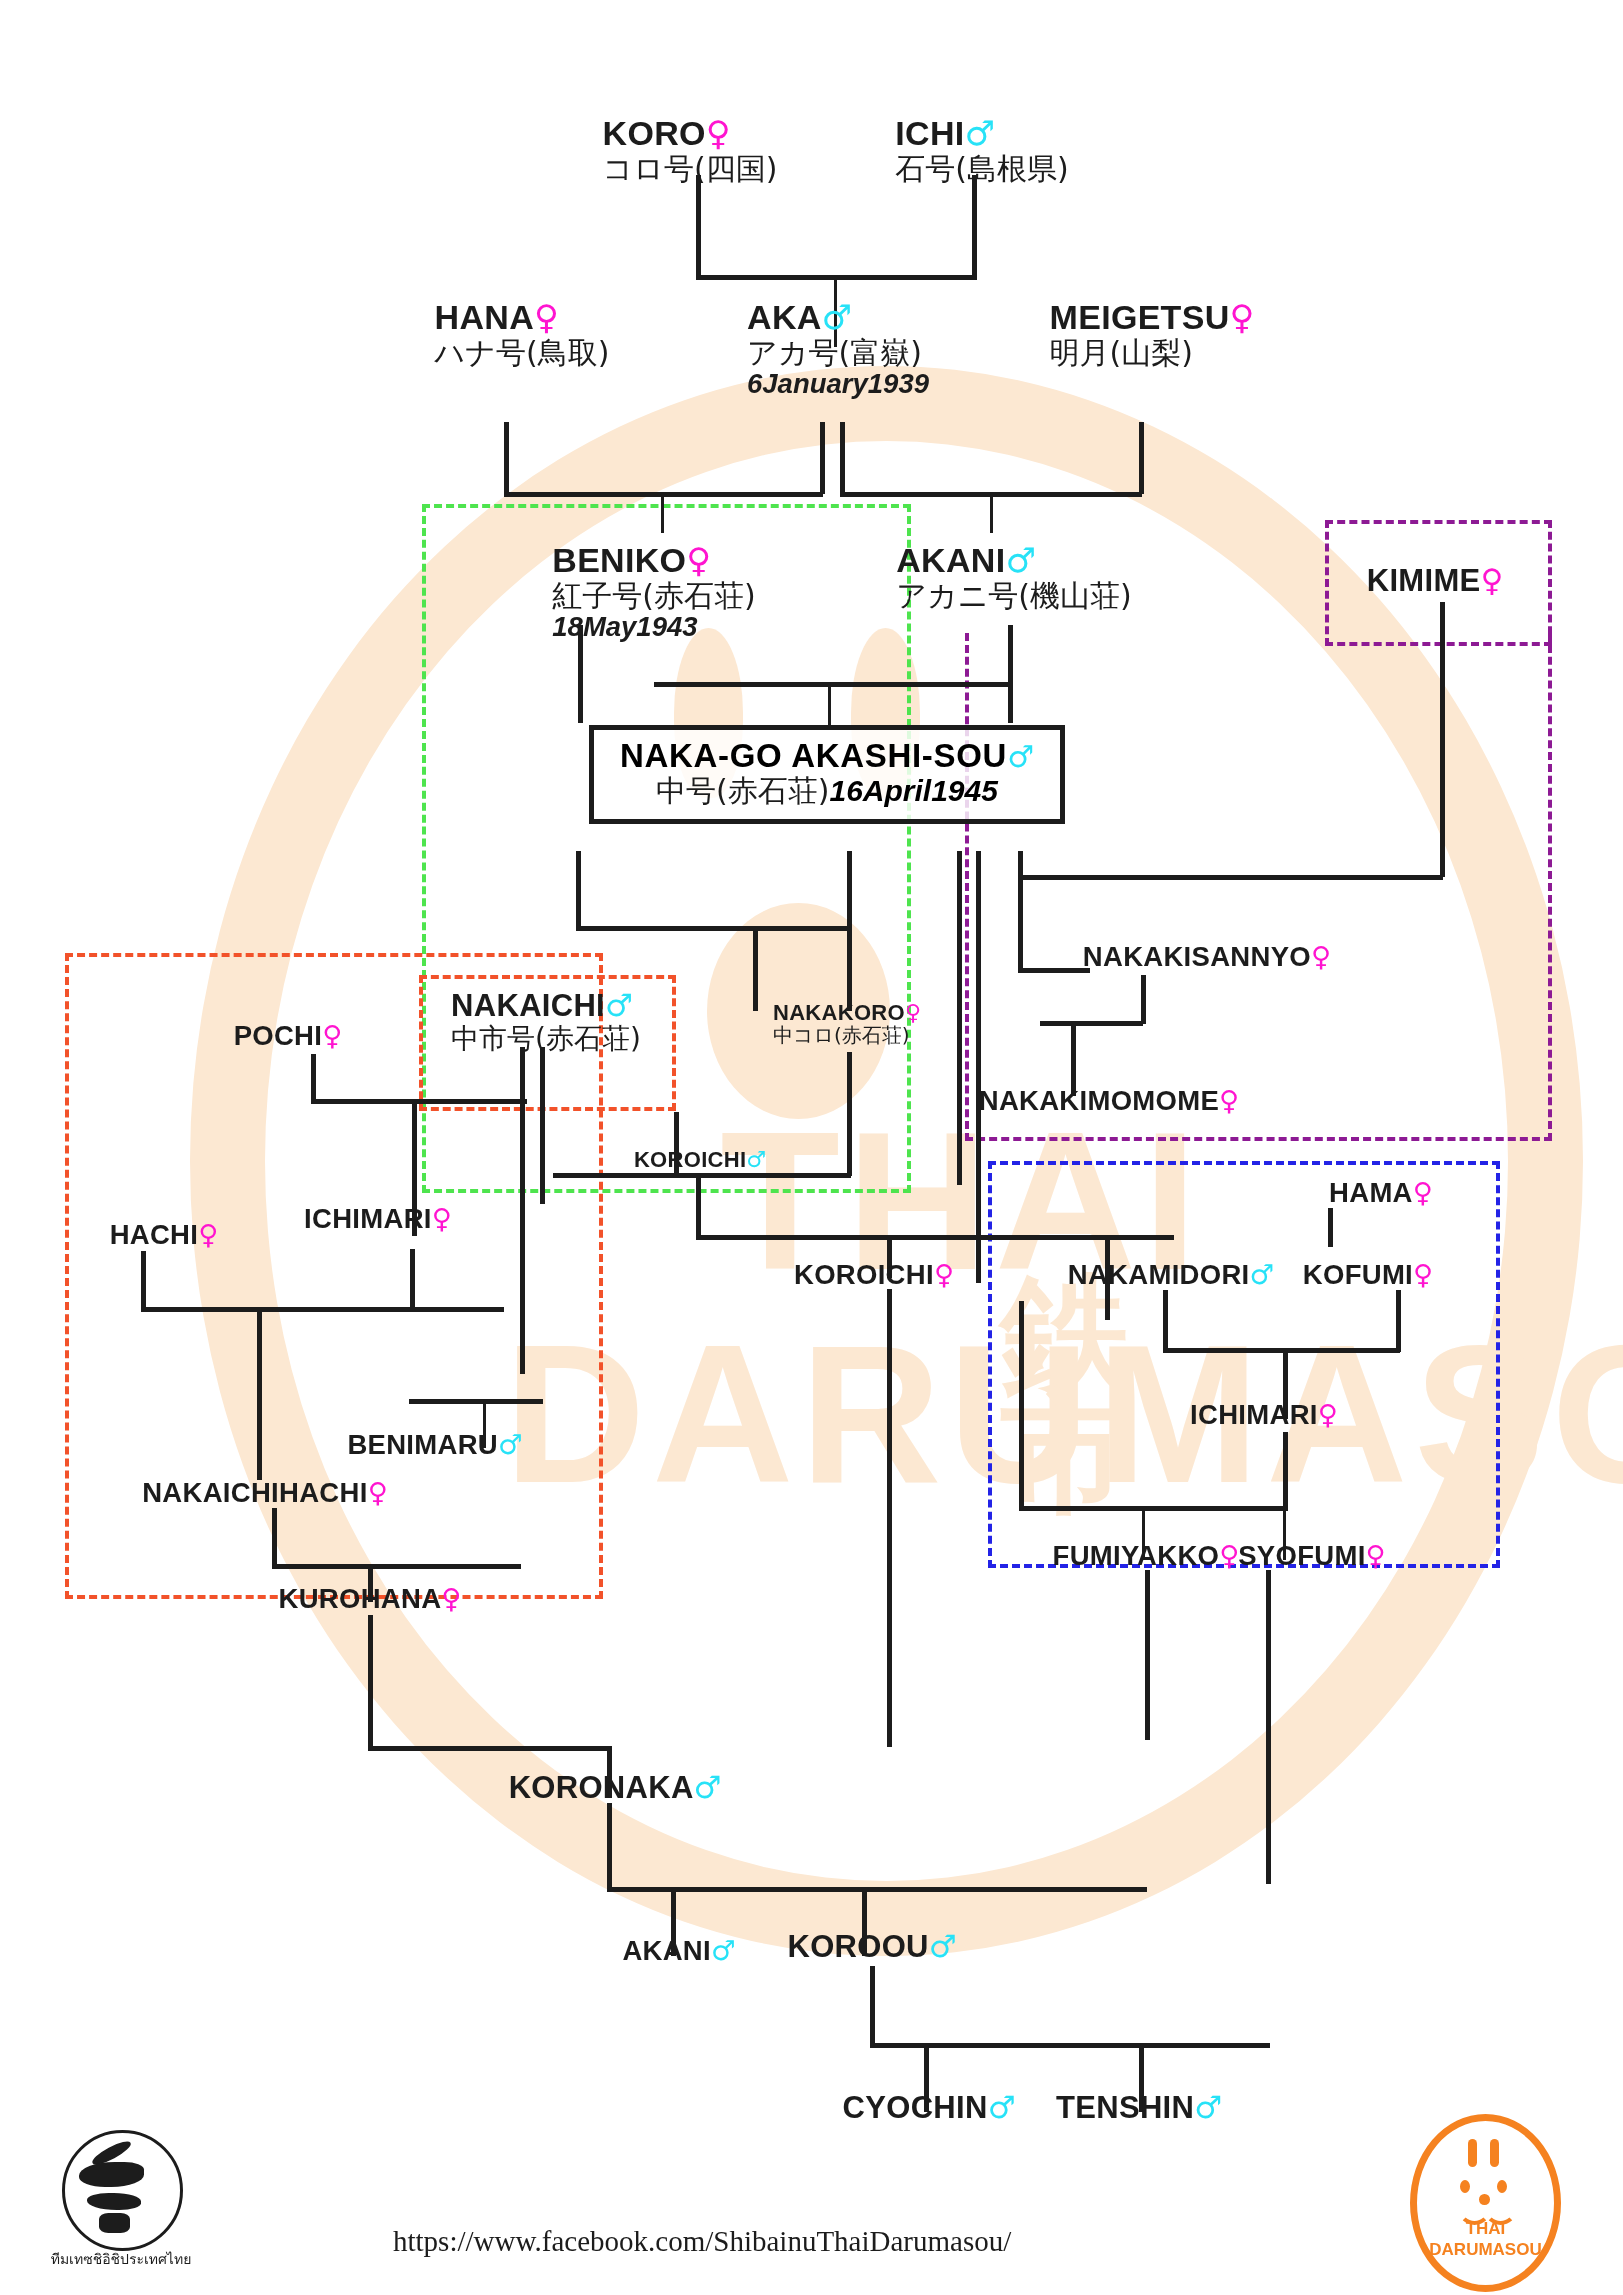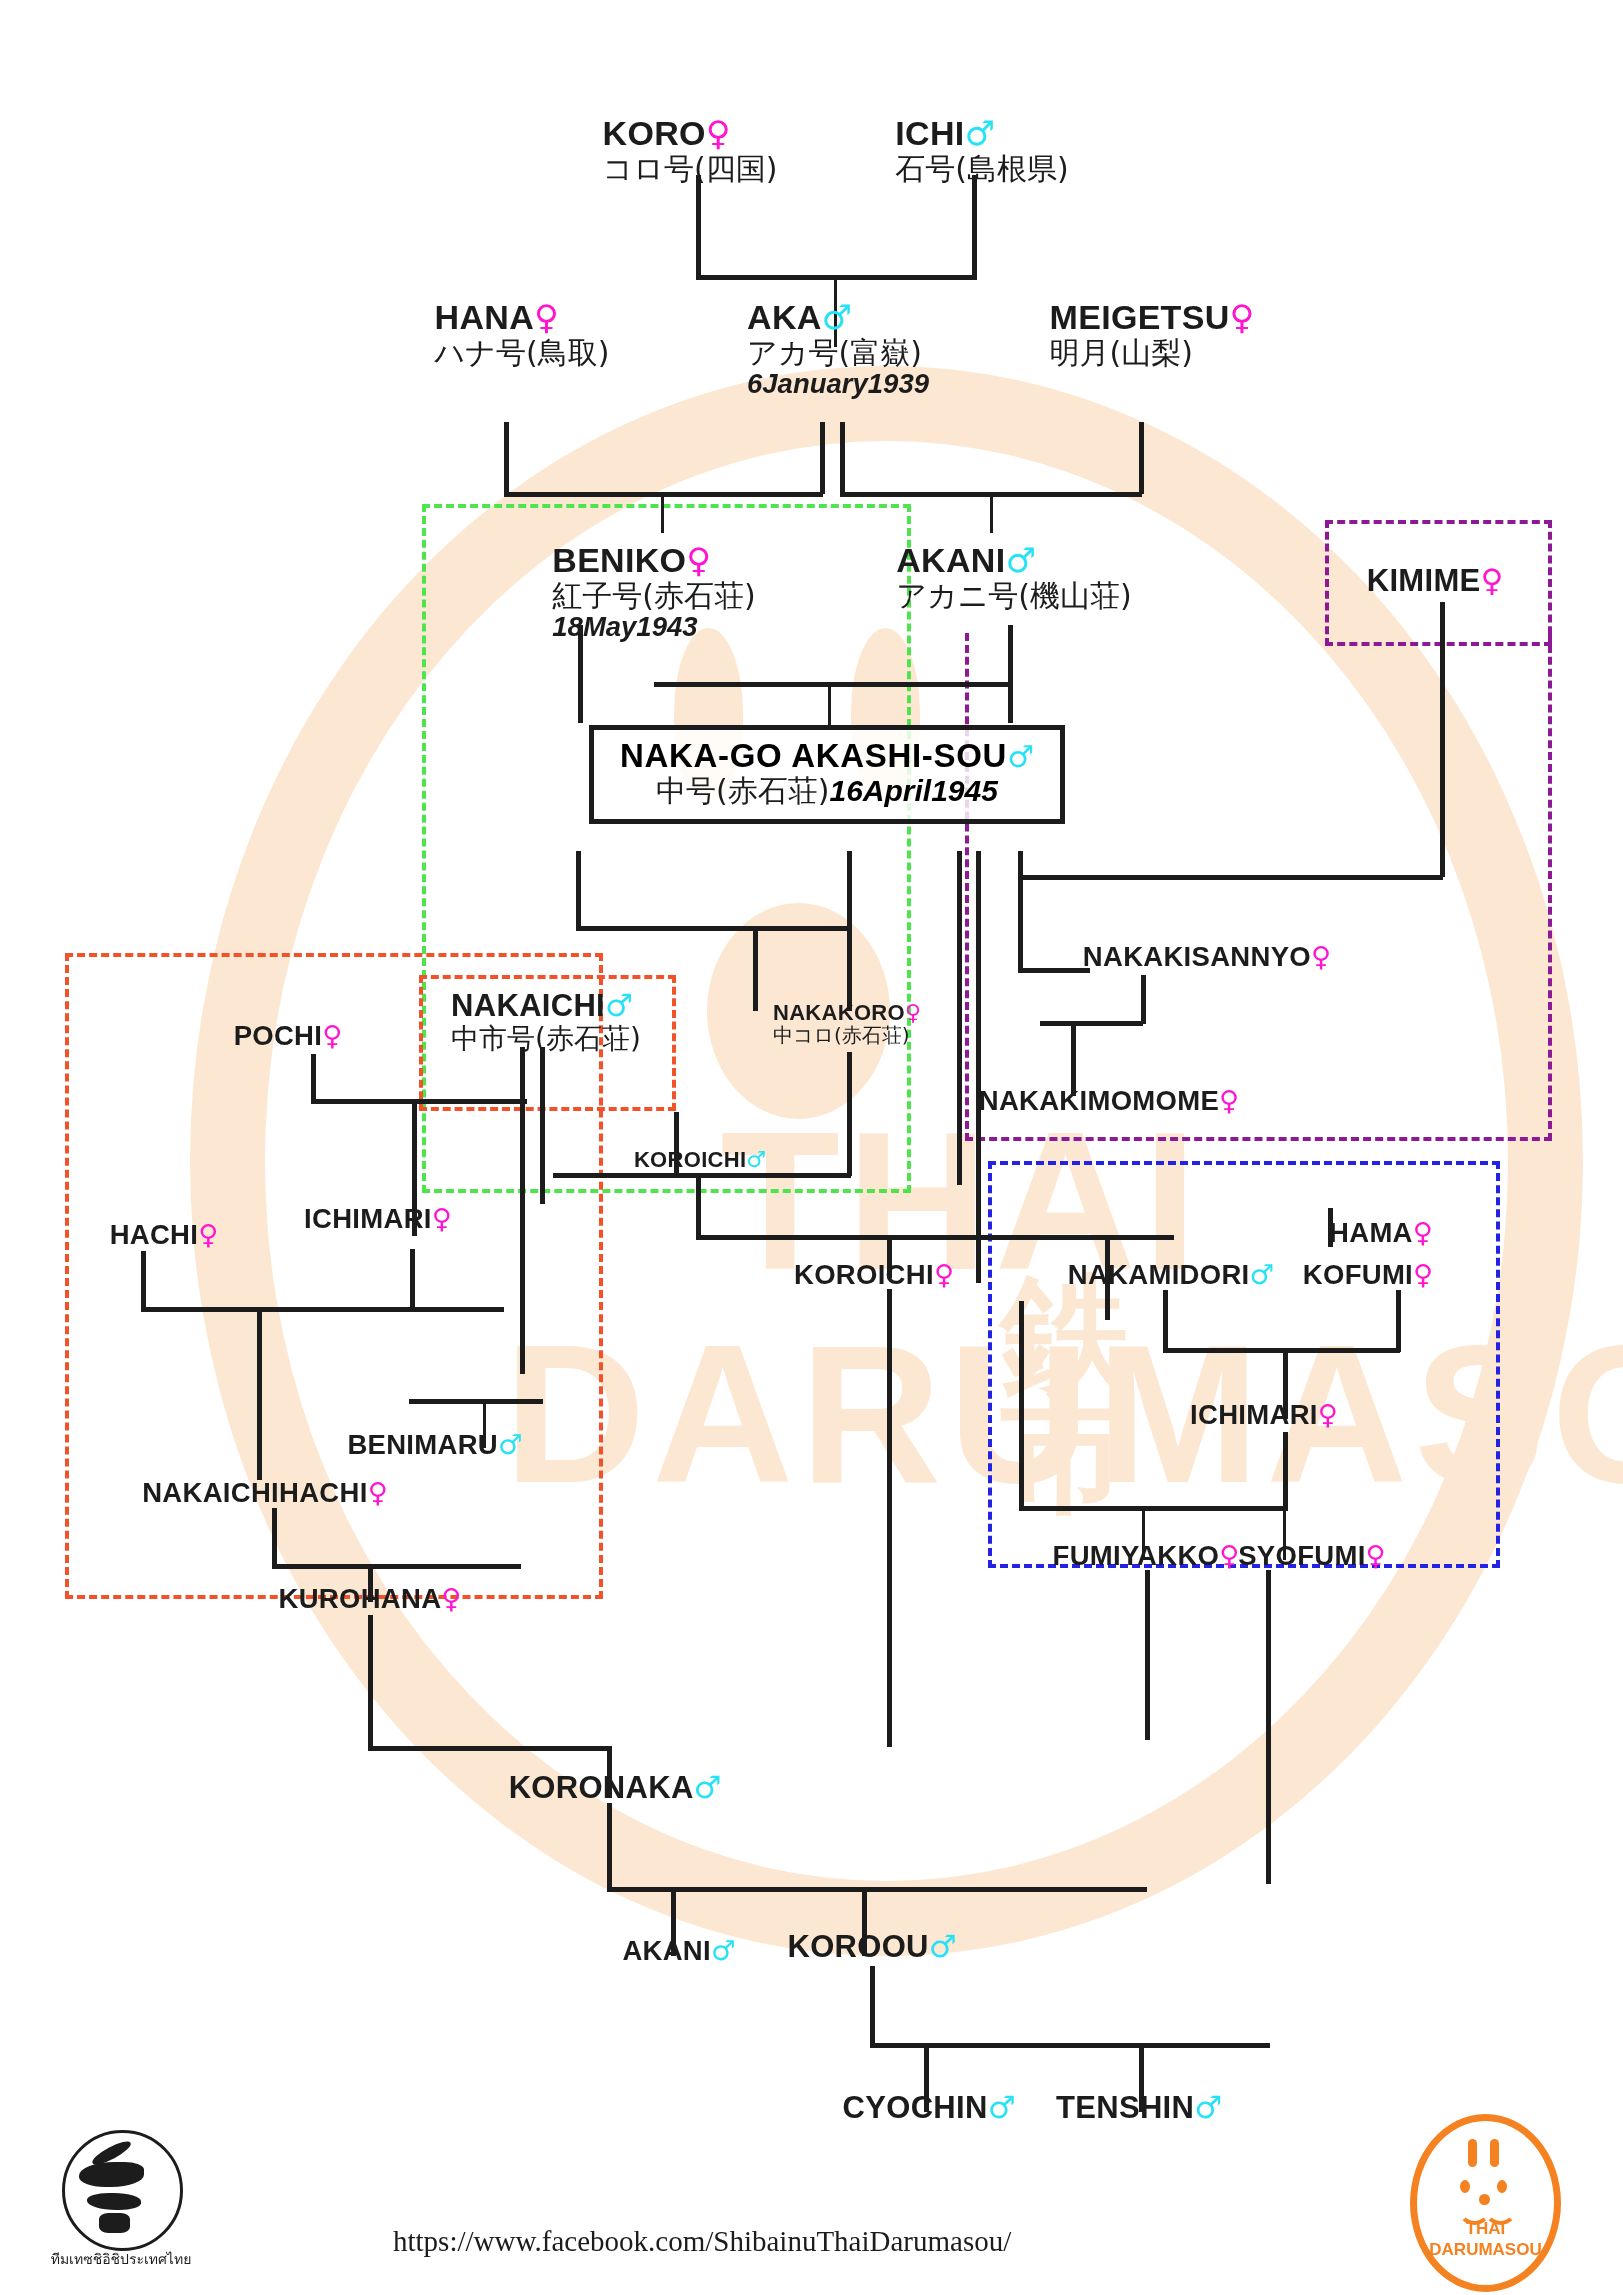--- a/index.html
+++ b/index.html
@@ -254,21 +254,21 @@
   <div class="ln lnh lnh-thick" style="left:272px;top:1564px;width:249px;"></div>
   <div class="ln lnv lnv-thick" style="left:368px;top:1564px;height:38px;"></div>
 
   <div class="node s-md ctr" style="left:370px;top:1584px;">
     <span class="row1"><b class="nm">KUROHANA</b><span class="sym f">♀</span></span>
   </div>
   <div class="ln lnv lnv-thick" style="left:368px;top:1615px;height:134px;"></div>
   <div class="ln lnh lnh-thick" style="left:368px;top:1746px;width:242px;"></div>
   <div class="ln lnv lnv-thick" style="left:607px;top:1746px;height:52px;"></div>
 
-  <div class="node s-md ctr" style="left:1381px;top:1178px;margin-top:40px;">
+  <div class="node s-md ctr" style="left:1381px;top:1178px;">
     <span class="row1"><b class="nm">HAMA</b><span class="sym f">♀</span></span>
   </div>
   <div class="ln lnv lnv-thick" style="left:1328px;top:1208px;height:39px;"></div>
 
   <div class="ln lnv lnv-thick" style="left:1105px;top:1235px;height:85px;"></div>
   <div class="node s-md ctr" style="left:1171px;top:1260px;">
     <span class="row1"><b class="nm">NAKAMIDORI</b><span class="sym m">♂</span></span>
   </div>
   <div class="node s-md ctr" style="left:1368px;top:1260px;">
     <span class="row1"><b class="nm">KOFUMI</b><span class="sym f">♀</span></span>

